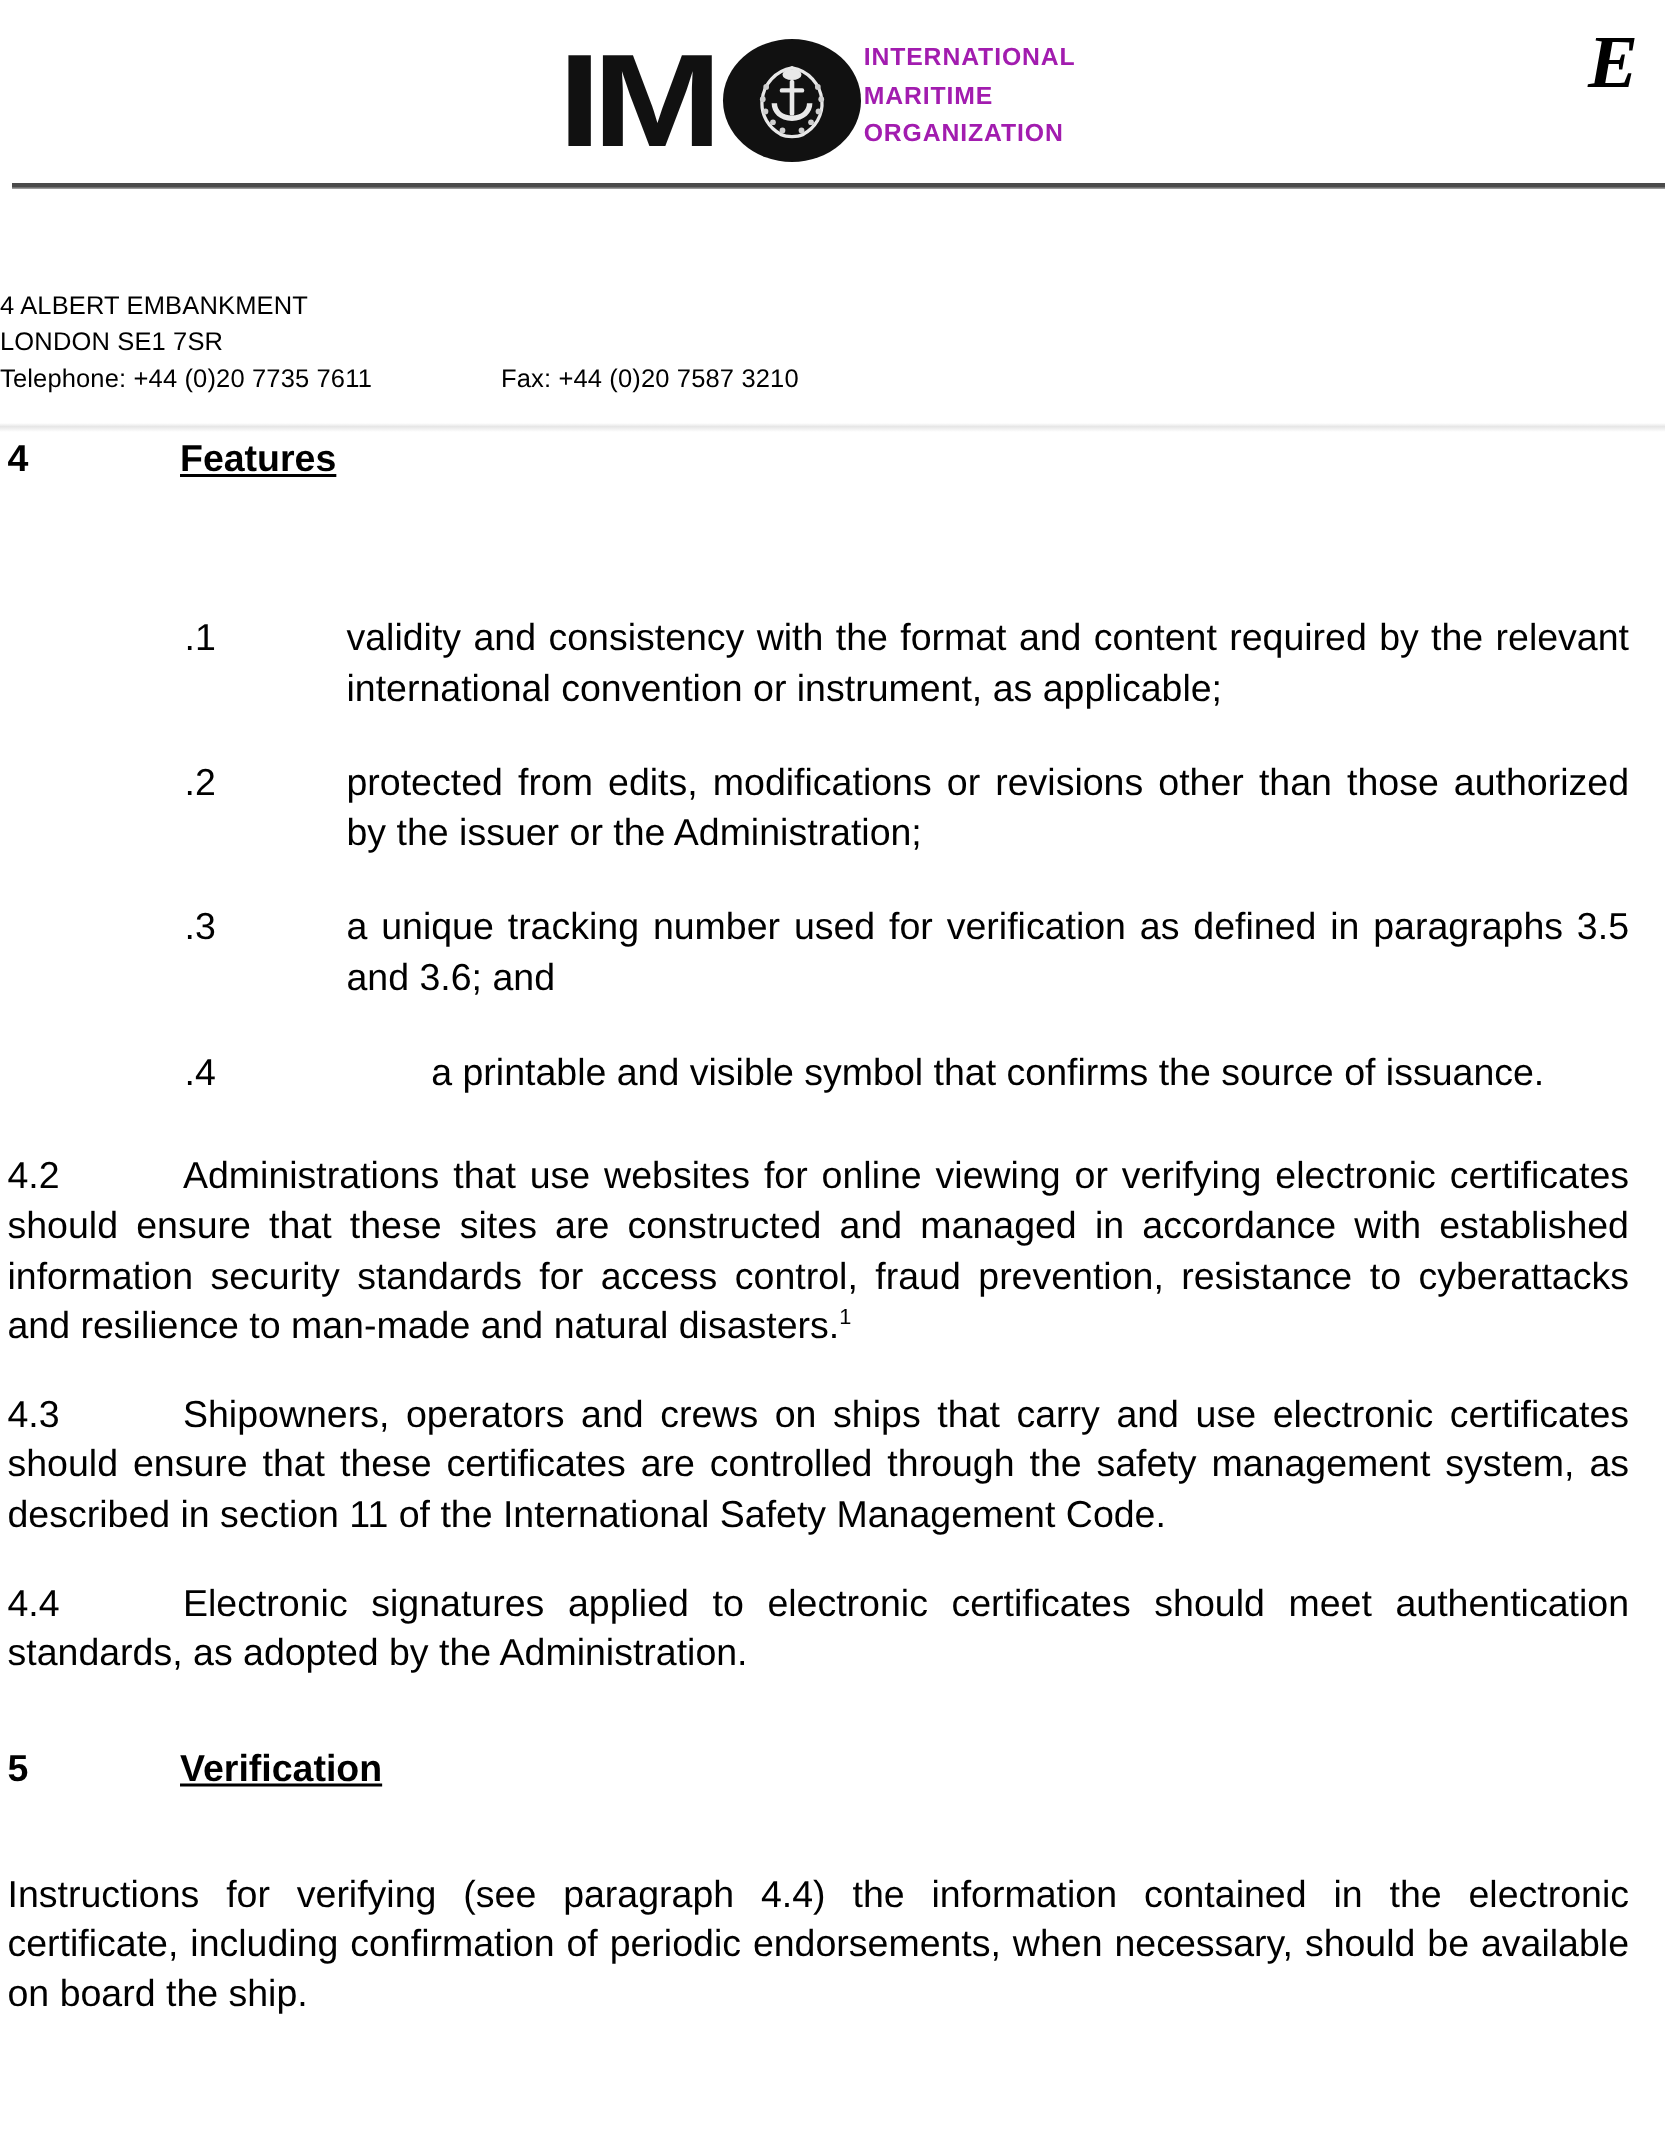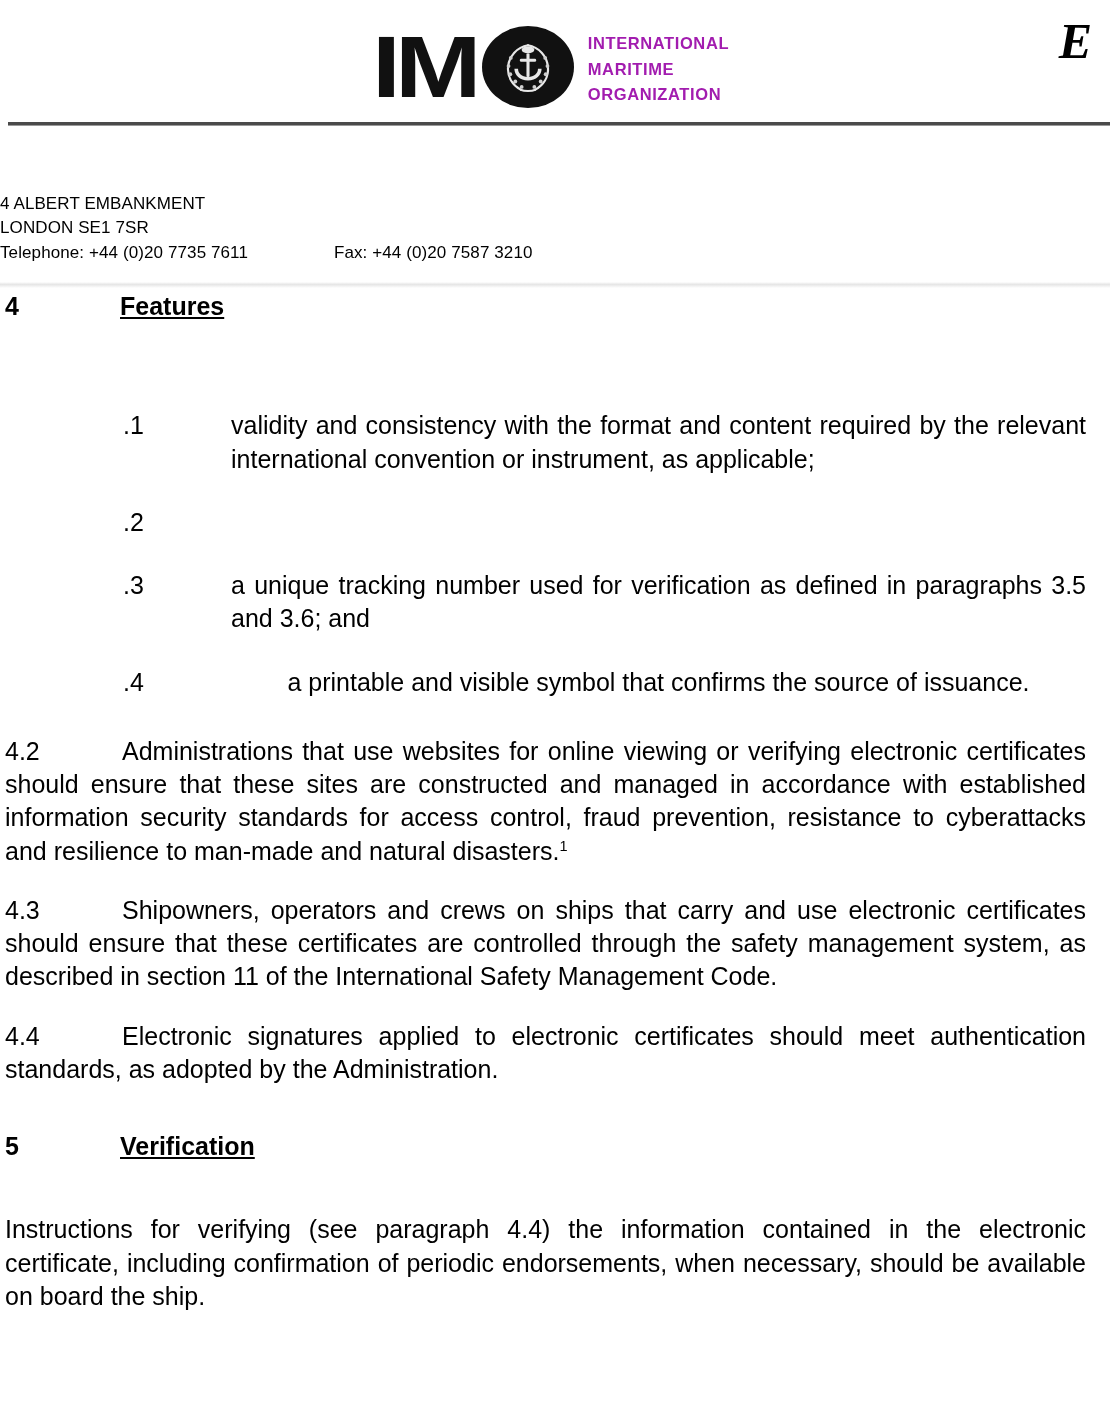--- a/index.html
+++ b/index.html
@@ -22,22 +22,22 @@
   
   .letterhead {
     position: relative;
     height: 126px;
   }
   .logo-block {
     position: absolute;
     left: 372px;
     top: 26px;
     display: flex;
-    align-items: flex-end;
-    gap: 14px;
+    align-items: flex-start;
+    gap: 2px;
   }
   .logo-mark {
     display: flex;
     align-items: center;
     height: 82px;
   }
   .logo-im {
     font-family: "Liberation Sans", sans-serif;
     font-weight: bold;
     font-size: 88px;
@@ -249,20 +249,21 @@
 
     <div class="subitem">
       <span class="mark">.1</span>
       <span class="stext">validity and consistency with the format and content required by the relevant international convention or instrument, as applicable;</span>
     </div>
 
     <div class="sp-30"></div>
 
     <div class="subitem">
       <span class="mark">.2</span>
+      <span class="stext">protected from edits, modifications or revisions other than those authorized by the issuer or the Administration;</span>
     </div>
 
     <div class="sp-30"></div>
 
     <div class="subitem">
       <span class="mark">.3</span>
       <span class="stext">a unique tracking number used for verification as defined in paragraphs 3.5 and 3.6; and</span>
     </div>
 
     <div class="sp-30"></div>

